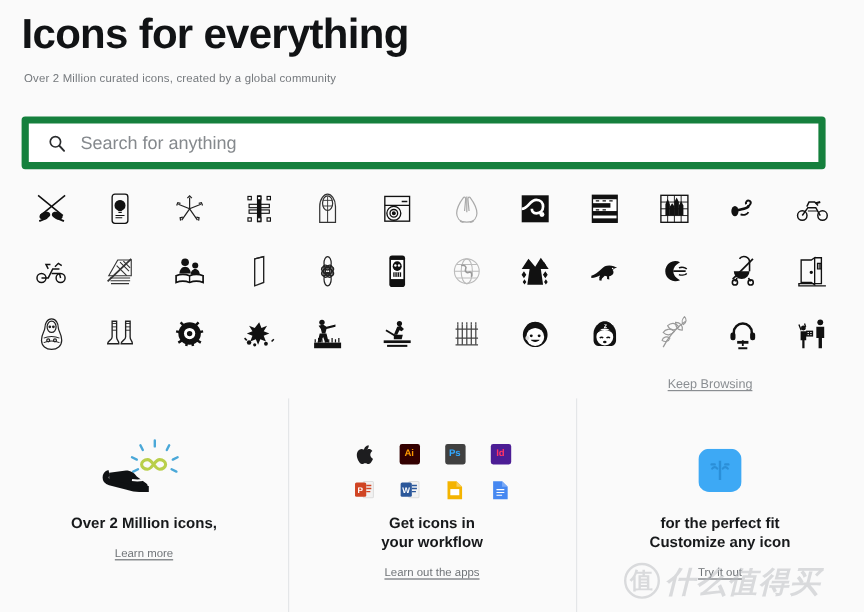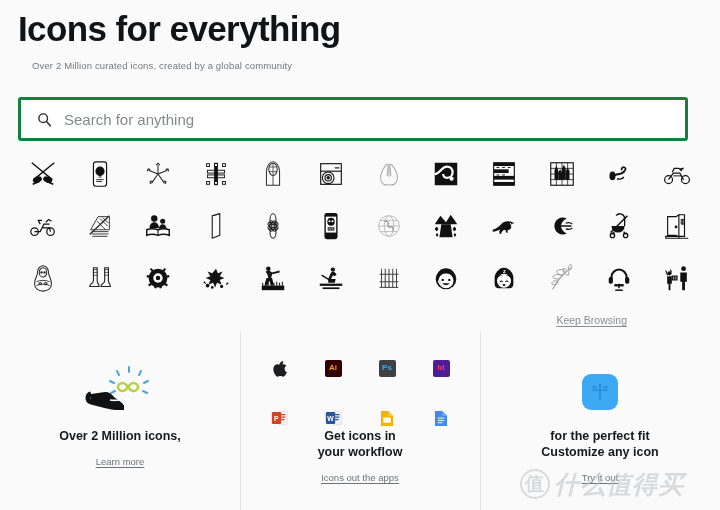--- a/index.html
+++ b/index.html
@@ -29,30 +29,29 @@
     margin: 0;
     line-height: 46px;
   }
   .hero-sub {
     position: absolute;
     left: 20px; top: 60px;
     font-size: 9.5px;
     color: #74787c;
     letter-spacing: 0.15px;
     line-height: 12px;
-    margin-left: 12px;
   }
 
   
   .search-bar {
     position: absolute;
     left: 18px; top: 97px;
     width: 670px; height: 44px;
     background: #ffffff;
-    border: 3px solid #15803d;
+    border: 6px solid #15803d;
     border-radius: 3px;
     display: flex;
     align-items: center;
     padding: 0 16px;
   }
   .search-icon { width: 15px; height: 15px; flex: 0 0 auto; margin-right: 12px; }
   .search-icon svg { display: block; }
   .search-input {
     border: 0; outline: 0; background: transparent;
     font-family: "Liberation Sans", sans-serif;
@@ -141,21 +140,20 @@
   
   .app-grid {
     display: grid;
     grid-template-columns: repeat(4, 30px);
     grid-auto-rows: 26px;
     column-gap: 8px;
     row-gap: 4px;
     align-items: center;
     justify-items: center;
     margin-top: 2px;
-    gap: 24px;
   }
   .tile {
     width: 17px; height: 17px;
     border-radius: 2px;
     display: flex;
     align-items: center;
     justify-content: center;
     font-size: 8px;
     font-weight: 700;
     font-family: "Liberation Sans", sans-serif;
@@ -616,21 +614,21 @@
               <path d="M9 1l5 5H9z" fill="#7baaf7"></path>
               <path d="M4 8.5h7M4 11h7M4 13.5h5" stroke="#fff" stroke-width="1"></path>
             </svg>
           </span>
         </div>
       </div>
       <div class="card-title">
         <div>Get icons in</div>
         <div>your workflow</div>
       </div>
-      <div class="card-link">Icons out the apps</div>
+      <div class="card-link">Learn out the apps</div>
     </div>
 
     <div class="card">
       <div class="card-art">
         <svg width="36" height="36" viewBox="0 0 36 36">
           <rect x="0" y="0" width="36" height="36" rx="9" fill="#3da9f5"></rect>
           <path d="M18 10v16" stroke="#2b8fd8" stroke-width="2"></path>
           <path d="M11 13h2.6M22.4 13H25" stroke="#2b8fd8" stroke-width="2" stroke-linecap="round"></path>
           <path d="M11.5 16.5c1.2-1.6 3-1.6 4.2 0M20.3 16.5c1.2-1.6 3-1.6 4.2 0" stroke="#2b8fd8" stroke-width="1.8" fill="none" stroke-linecap="round"></path>
         </svg>

